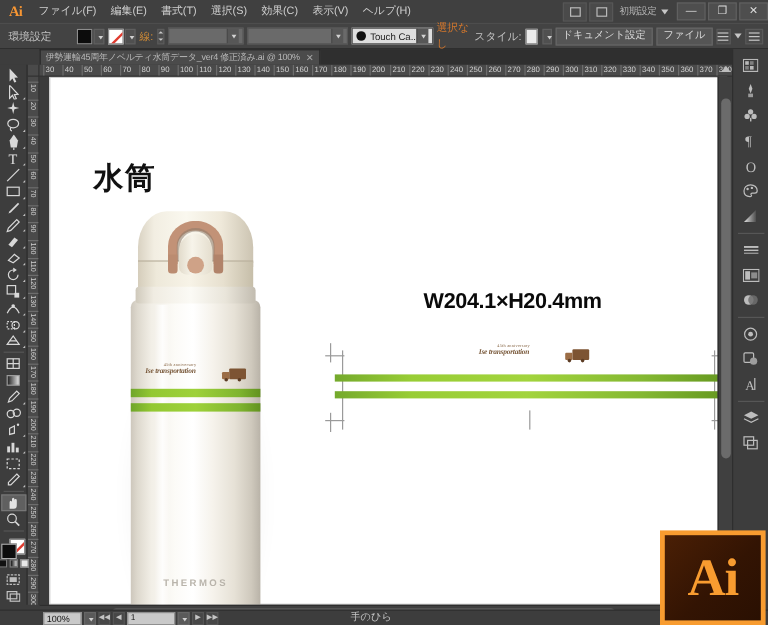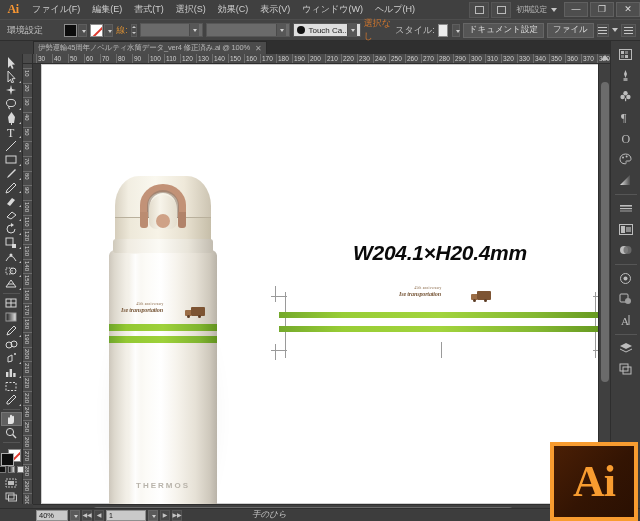--- a/index.html
+++ b/index.html
@@ -125,22 +125,22 @@
   .canvas { position:absolute; left:33px; top:64px; width:577px; height:440px;
     background:#3a3a3a; overflow:hidden; }
   .artboard { position:absolute; left:8px; top:0px; width:565px; height:440px;
     background:#ffffff; }
   .board-edge { position:absolute; left:8px; top:0; width:565px; height:440px;
     border:1px solid #cfcfcf; pointer-events:none; }
 
   .title-jp { position:absolute; left:45px; top:68px; font-size:25px; color:#111;
     font-family:"DejaVu Sans","Liberation Sans",sans-serif; font-weight:bold;
     letter-spacing:1px; }
-  .dim-text { position:absolute; left:320px; top:177px; font-size:21px; color:#0a0a0a;
-    font-weight:bold; font-family:"Liberation Sans",sans-serif; letter-spacing:-0.3px;font-style:italic; }
+  .dim-text { position:absolute; left:320px; top:177px; font-size:18px; color:#0a0a0a;
+    font-weight:bold; font-family:"Liberation Sans",sans-serif; letter-spacing:-0.3px; }
 
   
   .bottle { position:absolute; left:70px; top:112px; width:120px; height:375px; }
   .b-shadow { position:absolute; left:-6px; top:100px; width:132px; height:280px;
     background:radial-gradient(ellipse at 50% 50%, rgba(0,0,0,0.10), rgba(0,0,0,0) 70%);
     filter:blur(4px); }
   .b-cap { position:absolute; left:12px; top:0px; width:96px; height:50px;
     background:linear-gradient(to right,#d9d2c2 0%,#f2eee2 14%,#faf8ef 42%,#efe9da 72%,#ccc4b2 100%);
     border-radius:24px 24px 5px 5px / 30px 30px 4px 4px; }
   .b-cap-line { position:absolute; left:12px; top:41px; width:96px; height:1.5px;
@@ -240,21 +240,21 @@
   .mini-dd { width:10px; height:11px; background:#5a5a5a; border:1px solid #666;
     position:relative; }
   .mini-dd:after { content:""; position:absolute; left:2.5px; top:4px;
     border-left:2.5px solid transparent; border-right:2.5px solid transparent;
     border-top:3px solid #cfcfcf; }
   .nav-b { width:10px; height:11px; background:#474747; border:1px solid #555;
     display:flex; align-items:center; justify-content:center; color:#c4c4c4;
     font-size:6px; line-height:1; }
   .page-box { width:40px; height:11px; background:#c9c9c9; border:1px solid #8f8f8f;
     font-size:7px; color:#161616; padding-left:2px; display:flex; align-items:center; }
-  .tool-status { margin-left:68px; font-size:8.5px; color:#c6c6c6;font-style:italic; }
+  .tool-status { margin-left:108px; font-size:8.5px; color:#c6c6c6; }
   .st-right { margin-left:auto; display:flex; align-items:center; gap:2px; padding-right:3px; }
 
   
   .ai-watermark { position:absolute; left:550px; top:442px; width:88px; height:79px;
     background:#f89c30; padding:4px; }
   .ai-inner { width:100%; height:100%;
     background:linear-gradient(135deg,#4a1f05 0%,#331403 55%,#2a1002 100%);
     display:flex; align-items:center; justify-content:center; }
   .ai-txt { color:#f89c30; font-size:44px; font-weight:bold;
     font-family:"Liberation Serif", serif; letter-spacing:-1px; line-height:1; }
@@ -265,21 +265,20 @@
 <div id="app">
 
   <div class="menubar">
     <div class="ai-logo-sm">Ai</div>
     <div class="menu-item">ファイル(F)</div>
     <div class="menu-item">編集(E)</div>
     <div class="menu-item">書式(T)</div>
     <div class="menu-item">選択(S)</div>
     <div class="menu-item">効果(C)</div>
     <div class="menu-item">表示(V)</div>
-    <div class="menu-item">ウィンドウ(W)</div>
     <div class="menu-item">ヘルプ(H)</div>
     <div class="menu-right">
       <div class="mr-icon">
           <span class="gl"></span>
         </div>
       <div class="mr-icon">
           <span class="gl"></span>
         </div>
       <div class="ws-label">初期設定</div>
       <div class="ctrl-dd" style="margin-right:5px;"></div>
@@ -678,20 +677,21 @@
           <rect x="1" y="1" width="8" height="6" fill="none" stroke="#c4c4c4"></rect>
           <rect x="3.5" y="3" width="8" height="6" fill="none" stroke="#c4c4c4"></rect>
         </svg>
     </div>
   </div>
 
   <div class="canvas">
     <div class="artboard"></div>
     <div class="board-edge"></div>
 
+    <div class="title-jp">水筒</div>
 
     <div class="dim-text">W204.1×H20.4mm</div>
 
     <div class="bottle">
       <div class="b-shadow"></div>
       <div class="b-body"></div>
       <div class="b-gloss"></div>
 
       <div class="b-cap"></div>
       <div class="b-cap-line"></div>
@@ -864,21 +864,21 @@
     </div>
     <div class="dbtn">
       <svg width="13" height="12" viewBox="0 0 13 12">
           <rect x="1" y="1" width="8" height="7" fill="none" stroke="#bdbdbd"></rect>
           <rect x="4" y="4" width="8" height="7" fill="none" stroke="#bdbdbd"></rect>
         </svg>
     </div>
   </div>
 
   <div class="statusbar">
-    <div class="zoom-box">40%</div>
+    <div class="zoom-box">100%</div>
     <div class="mini-dd"></div>
     <div class="nav-b">◀◀</div>
     <div class="nav-b">◀</div>
     <div class="page-box">1</div>
     <div class="mini-dd"></div>
     <div class="nav-b">▶</div>
     <div class="nav-b">▶▶</div>
     <div class="tool-status">手のひら</div>
     <div class="st-right">
       <div class="nav-b">▶</div>

